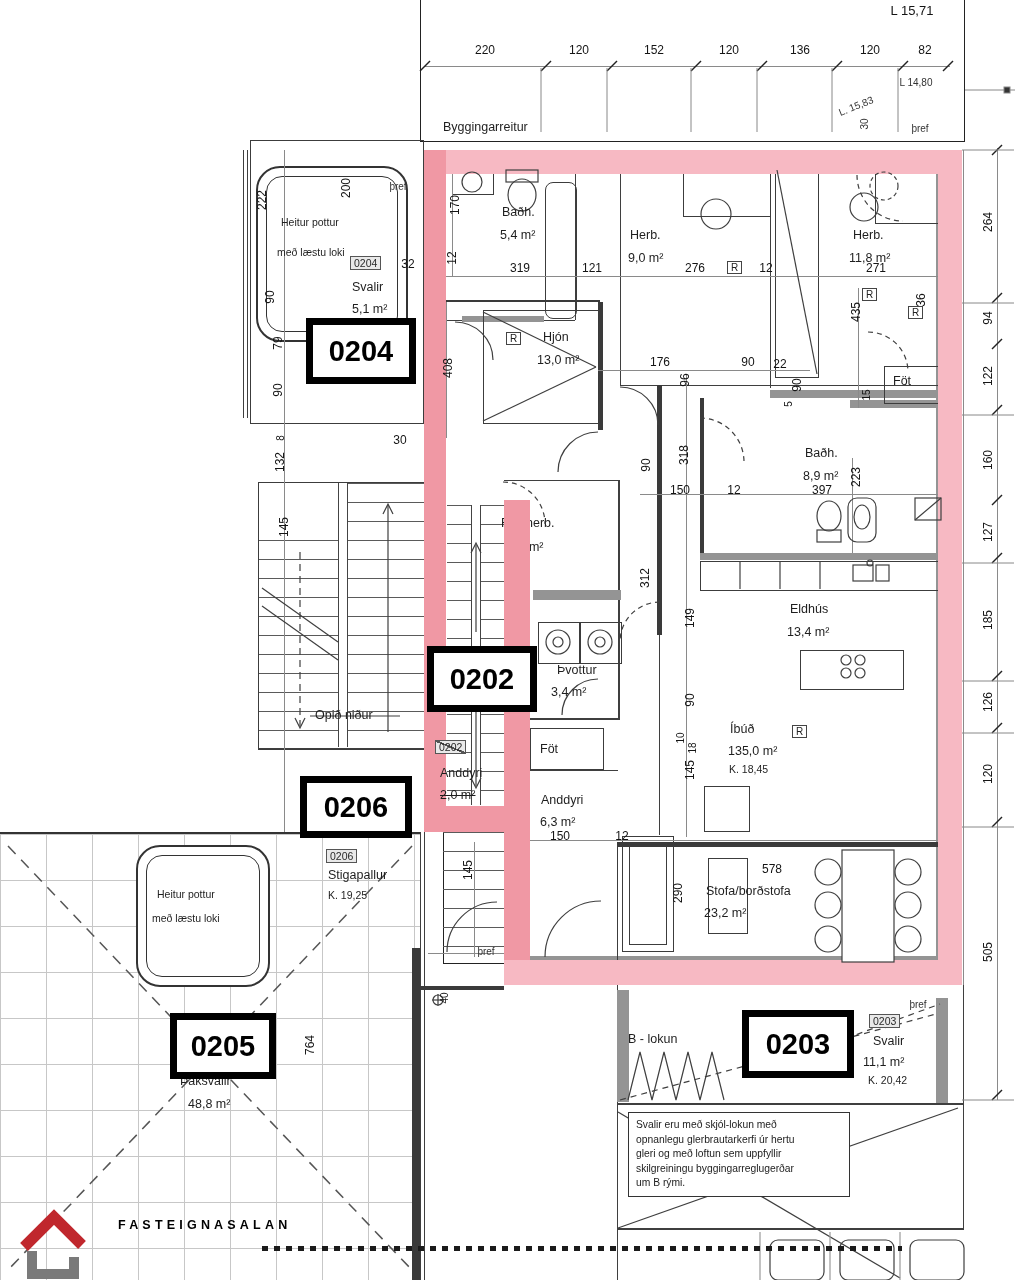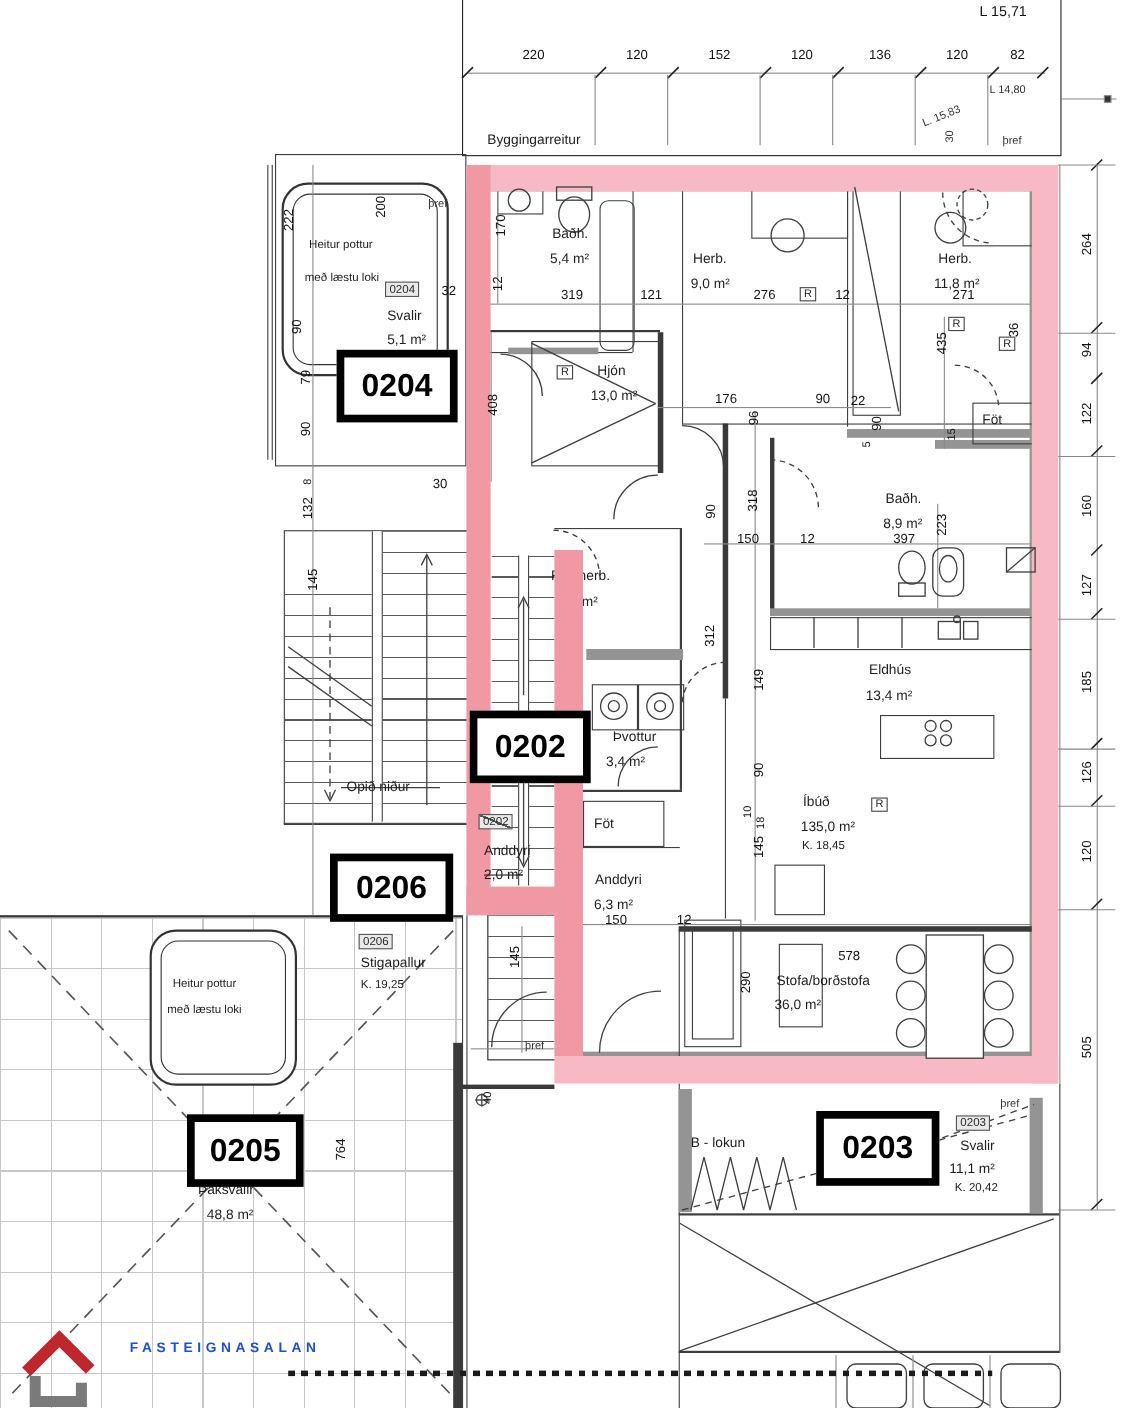--- a/index.html
+++ b/index.html
@@ -28,21 +28,21 @@
   .stringer{position:absolute;background:#fff;border-left:1px solid #444;border-right:1px solid #444;z-index:1;}
   .terrace{position:absolute;background:
      repeating-linear-gradient(to right,#c7c7c7 0 1px,transparent 1px 46px),
      repeating-linear-gradient(to bottom,#c7c7c7 0 1px,transparent 1px 46px);
      border-top:2px solid #333;z-index:0;}
   .tub{position:absolute;border:2px solid #333;border-radius:24px;background:#fff;z-index:1;}
   .tub .inner{position:absolute;left:8px;top:8px;right:8px;bottom:8px;border:1.5px solid #333;border-radius:16px;}
   .note{position:absolute;border:1.5px solid #333;background:#fff;font-size:10.3px;line-height:1.42;
         padding:5px 7px;color:#222;z-index:5;}
   .outline{position:absolute;border:1.5px solid #222;background:transparent;z-index:1;}
-  .logo-top{position:absolute;font-size:12.5px;font-weight:700;letter-spacing:4.2px;color:#1d4ed8;z-index:6;padding-left:18px;}
+  .logo-top{position:absolute;font-size:12.5px;font-weight:700;letter-spacing:4.2px;color:#000000;z-index:6;padding-left:18px;}
   .logo-main{position:absolute;font-size:45px;font-weight:800;letter-spacing:5px;color:var(--red);z-index:6;line-height:.9;}
   .dotted{position:absolute;height:5px;background:repeating-linear-gradient(to right,#1b1b1b 0 6px,transparent 6px 12px);z-index:5;}
   svg.lw{position:absolute;left:0;top:0;z-index:3;}
   .ltext{position:absolute;font-size:10px;color:#333;white-space:nowrap;z-index:4;transform:translate(-50%,-50%);}
 </style>
 </head>
 <body>
 
 <div id="plan">
 
@@ -314,21 +314,21 @@
   <div class="room" style="left:893px;top:374px;">Föt</div>
   <div class="room" style="left:540px;top:742px;">Föt</div>
   <div class="room" style="left:440px;top:766px;">Anddyri</div>
   <div class="room" style="left:440px;top:788px;text-decoration:line-through;">2,0 m²</div>
   <div class="room" style="left:541px;top:793px;">Anddyri</div>
   <div class="room" style="left:540px;top:815px;">6,3 m²</div>
   <div class="room" style="left:730px;top:722px;text-align:center;">Íbúð</div>
   <div class="room" style="left:728px;top:744px;">135,0 m²</div>
   <div class="room small" style="left:729px;top:763px;">K. 18,45</div>
   <div class="room" style="left:706px;top:884px;">Stofa/borðstofa</div>
-  <div class="room" style="left:704px;top:906px;">36,0 m²</div>
+  <div class="room" style="left:704px;top:906px;">23,2 m²</div>
   <div class="room" style="left:352px;top:280px;">Svalir</div>
   <div class="room" style="left:352px;top:302px;">5,1 m²</div>
   <div class="room" style="left:315px;top:708px;">Opið niður</div>
   <div class="room" style="left:328px;top:868px;">Stigapallur</div>
   <div class="room small" style="left:328px;top:889px;">K. 19,25</div>
   <div class="room" style="left:180px;top:1074px;">Þaksvalir</div>
   <div class="room" style="left:188px;top:1097px;">48,8 m²</div>
   <div class="room" style="left:628px;top:1032px;">B - lokun</div>
   <div class="room" style="left:873px;top:1034px;">Svalir</div>
   <div class="room" style="left:863px;top:1055px;">11,1 m²</div>
@@ -415,20 +415,27 @@
   <div class="dim v" style="left:988px;top:532px;">127</div>
   <div class="dim v" style="left:988px;top:620px;">185</div>
   <div class="dim v" style="left:988px;top:702px;">126</div>
   <div class="dim v" style="left:988px;top:774px;">120</div>
   <div class="dim v" style="left:988px;top:952px;">505</div>
 
   <div class="ltext" style="left:398px;top:186px;">þref</div>
   <div class="ltext" style="left:486px;top:951px;">þref</div>
   <div class="ltext" style="left:918px;top:1004px;">þref</div>
 
+  <div class="note" style="left:628px;top:1112px;width:206px;">
+    <div>Svalir eru með skjól-lokun með</div>
+    <div>opnanlegu glerbrautarkerfi úr hertu</div>
+    <div>gleri og með loftun sem uppfyllir</div>
+    <div>skilgreiningu byggingarreglugerðar</div>
+    <div>um B rými.</div>
+  </div>
 
   <svg class="lw" style="left:14px;top:1205px;z-index:6;" width="90" height="75" viewBox="0 0 90 75">
     <polyline points="10,42 40,12 68,40" fill="none" style="stroke:var(--red);" stroke-width="11"></polyline>
     <polyline points="18,46 18,69 60,69 60,52" fill="none" stroke="#7a7a7a" stroke-width="10"></polyline>
   </svg>
   <div class="logo-top" style="left:100px;top:1218px;">FASTEIGNASALAN</div>
   <div class="dotted" style="left:262px;top:1246px;width:640px;"></div>
 
 </div>
 

